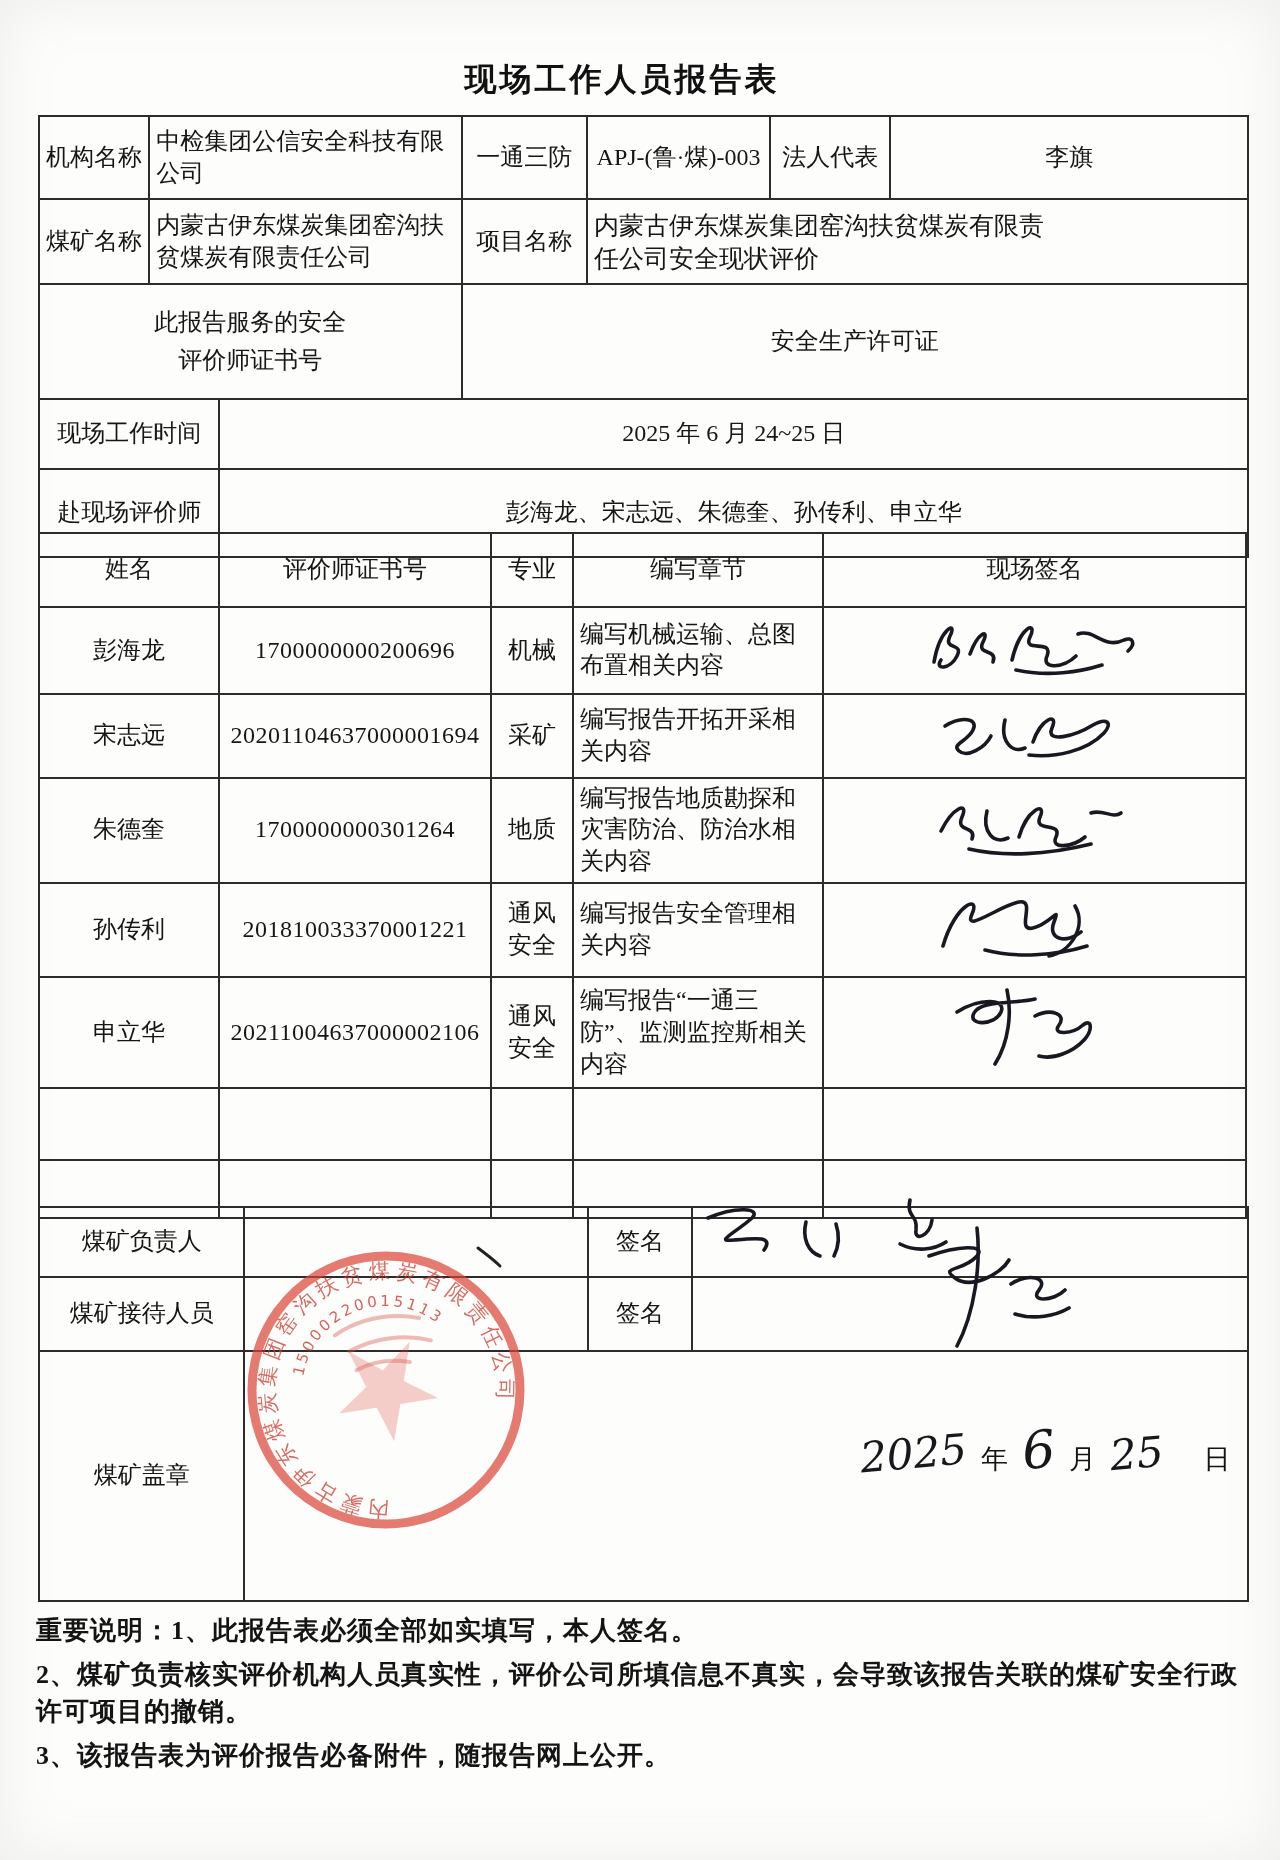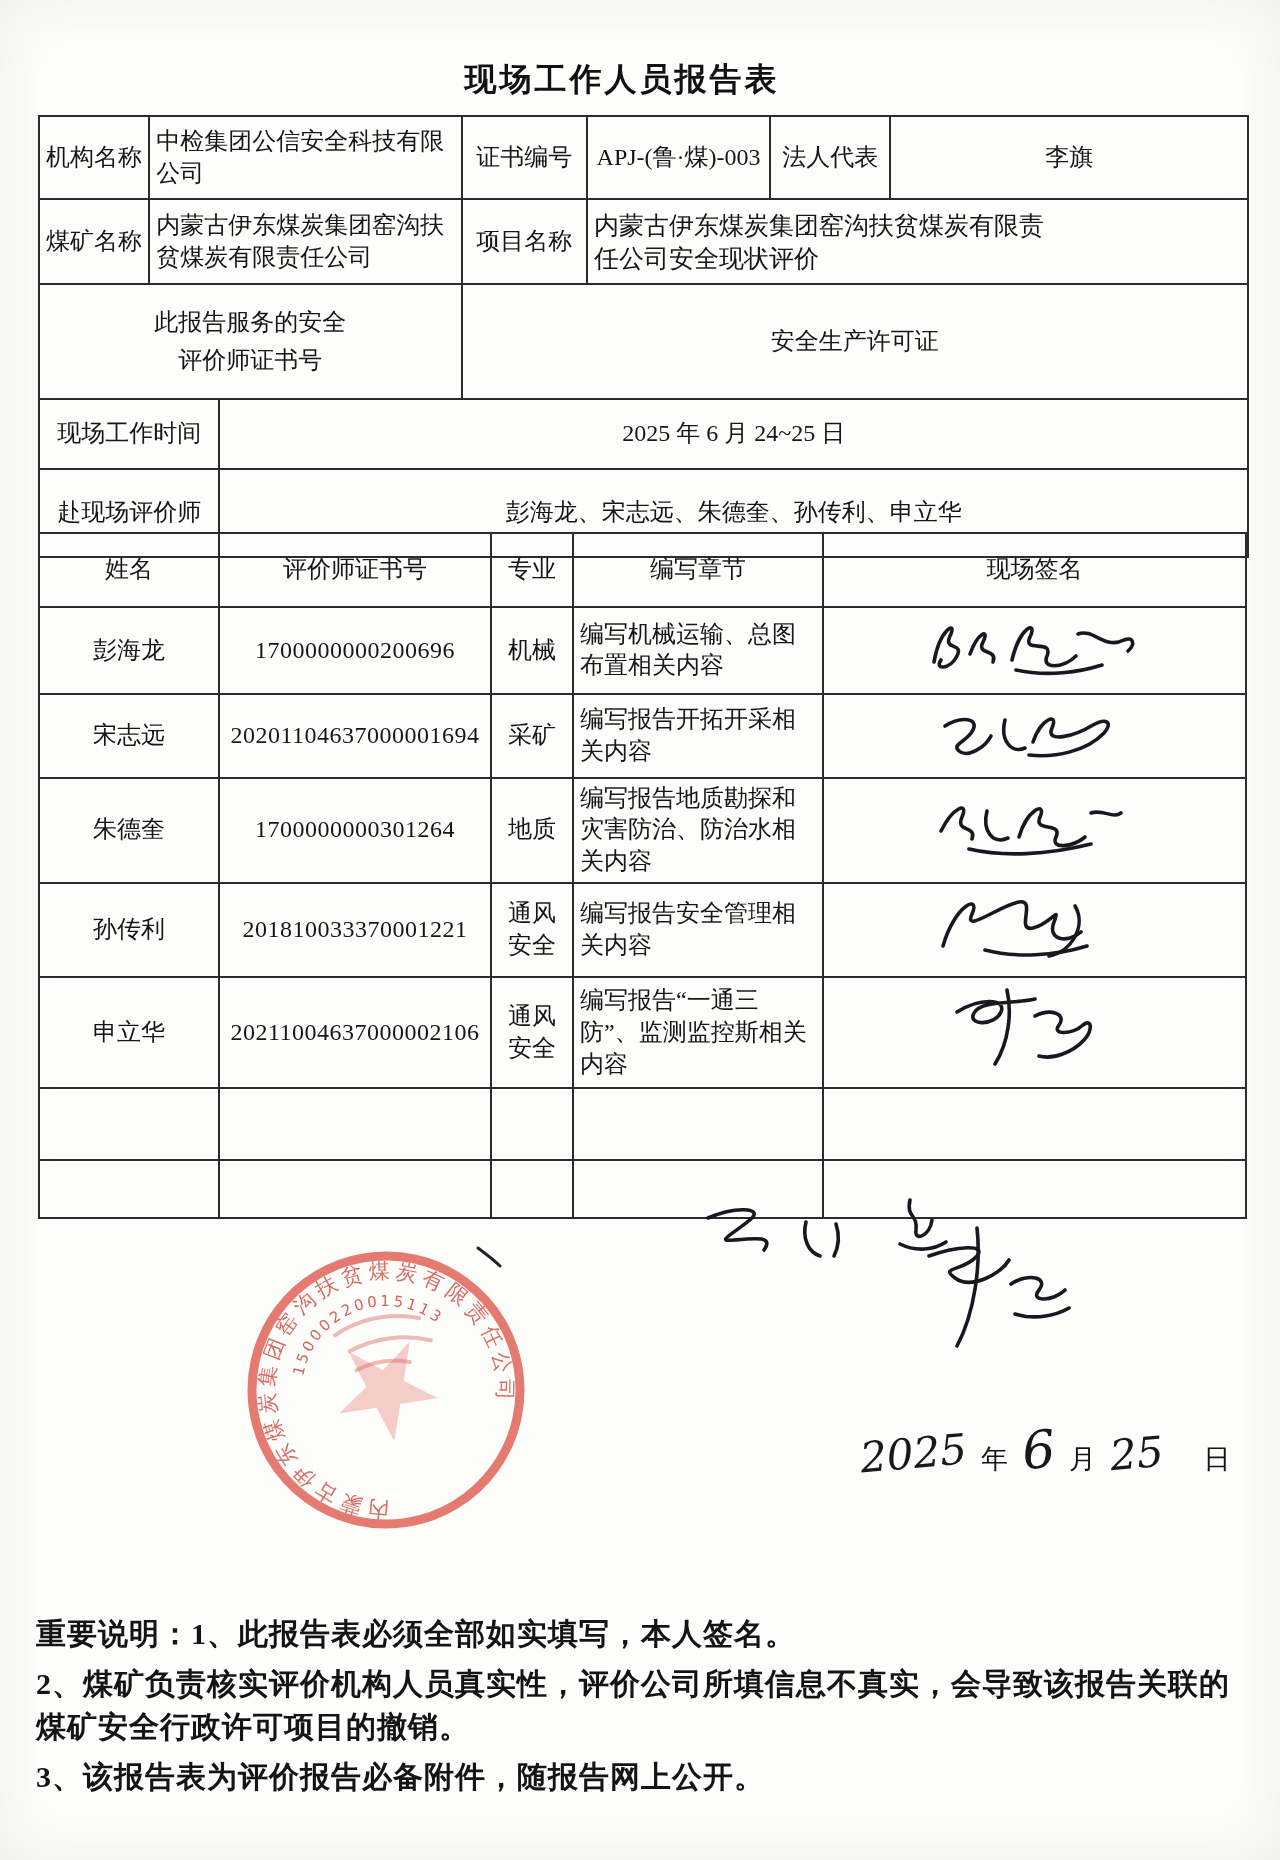--- a/index.html
+++ b/index.html
@@ -23,21 +23,21 @@
   .t3{top:532px;width:1041px;}
   .t4{top:1206px;width:1211px;}
   .chapters{ text-align:left;padding:4px 6px;font-size:24px;}
   .num{font-size:24px;letter-spacing:.5px;margin-left:20px;}
   .projectbox{width:470px;font-size:25px;}
   .licenselbl div{line-height:1.55;}
   .sigcell{position:relative;}
   .sig{stroke:#181820;fill:none;stroke-width:3.6;stroke-linecap:round;stroke-linejoin:round;}
   .notes{
     position:absolute;left:36px;top:1612px;width:1216px;
-    font-size:30px;font-weight:600;line-height:1.45;letter-spacing:1px;color:#141414;
+    font-size:26px;font-weight:600;line-height:1.45;letter-spacing:1px;color:#141414;
   }
   .notes p{margin:0 0 6px 0;}
   .stamp{position:absolute;left:238px;top:1242px;opacity:.88;}
   .handdate{
     position:absolute;left:860px;top:1420px;width:360px;display:flex;
     align-items:baseline;gap:14px;font-size:27px;color:#141414;
   }
   .hand{
     font-style:italic;font-size:42px;font-family:"DejaVu Serif",serif;
     transform:rotate(-5deg);display:inline-block;color:#17171c;
@@ -58,21 +58,21 @@
         <col style="width:312px">
         <col style="width:125px">
         <col style="width:183px">
         <col style="width:120px">
         <col style="width:357px">
       </colgroup>
     <tbody>
         <tr style="height:83px">
       <td>机构名称</td>
       <td class="left">中检集团公信安全科技有限公司</td>
-      <td>证书编号</td>
+      <td>一通三防</td>
       <td>APJ-(鲁·煤)-003</td>
       <td>法人代表</td>
       <td>李旗</td>
     </tr>
     <tr style="height:85px">
       <td>煤矿名称</td>
       <td class="left">内蒙古伊东煤炭集团窑沟扶贫煤炭有限责任公司</td>
       <td>项目名称</td>
       <td colspan="3" class="left">
         <div class="projectbox">内蒙古伊东煤炭集团窑沟扶贫煤炭有限责任公司安全现状评价</div>
@@ -210,20 +210,46 @@
     <tr style="height:58px">
       <td></td>
           <td></td>
           <td></td>
           <td></td>
           <td></td>
     </tr>
   </tbody>
     </table>
 
+  <table class="t4">
+    <colgroup>
+        <col style="width:205px">
+        <col style="width:343px">
+        <col style="width:104px">
+        <col style="width:555px">
+      </colgroup>
+    <tbody>
+        <tr style="height:70px">
+      <td>煤矿负责人</td>
+      <td></td>
+      <td>签名</td>
+      <td></td>
+    </tr>
+    <tr style="height:74px">
+      <td>煤矿接待人员</td>
+      <td></td>
+      <td>签名</td>
+      <td></td>
+    </tr>
+    <tr style="height:250px">
+      <td>煤矿盖章</td>
+      <td colspan="3"></td>
+    </tr>
+  </tbody>
+    </table>
 
   <svg class="stamp" width="296" height="296" viewBox="0 0 296 296">
     <defs>
       <path id="rimA" d="M148 36 A112 112 0 1 1 147.9 36"></path>
       <path id="rimB" d="M148 64 A84 84 0 1 1 147.9 64"></path>
     </defs>
     <g transform="rotate(171 148 148)">
       <circle cx="148" cy="148" r="134" fill="none" stroke="#dc4437" stroke-width="9" opacity="0.8"></circle>
       <path d="M148 96 L160 132 L198 132 L167 154 L179 192 L148 168 L117 192 L129 154 L98 132 L136 132 Z" fill="#dc4437" opacity="0.30"></path>
       <text font-size="21" fill="#c93a2e" opacity="0.85" letter-spacing="5" font-family="'Liberation Serif',serif">

